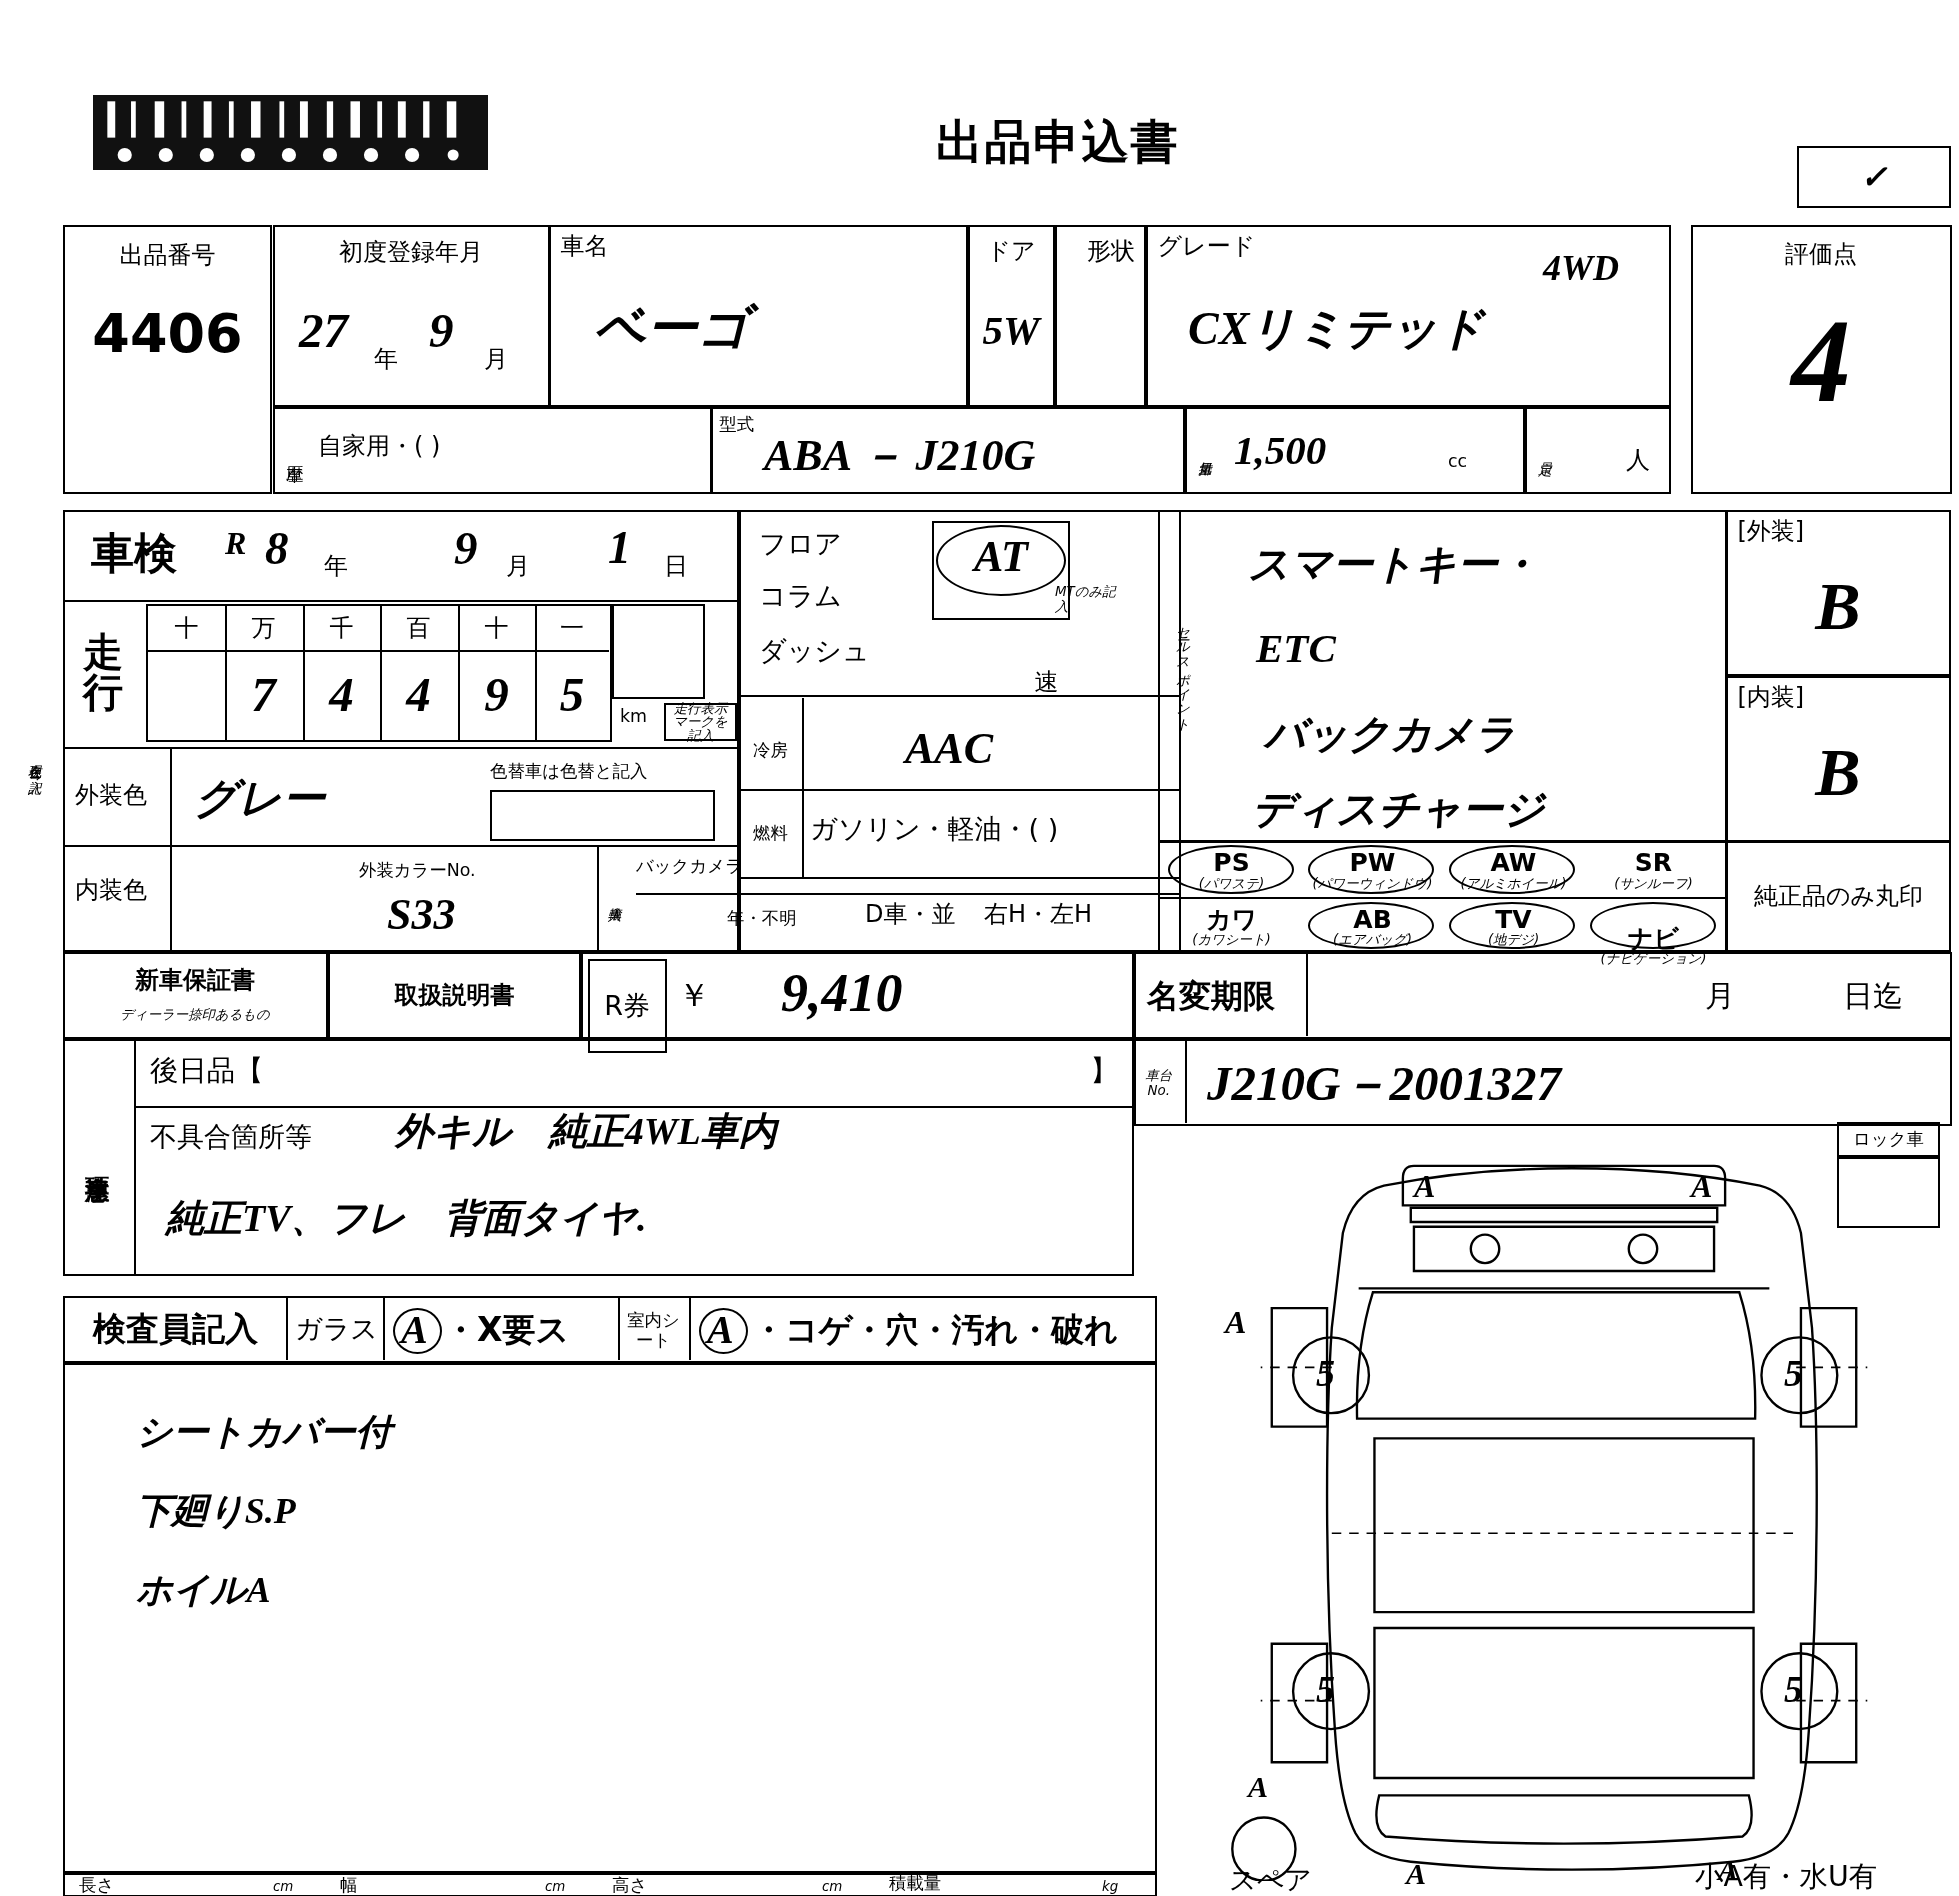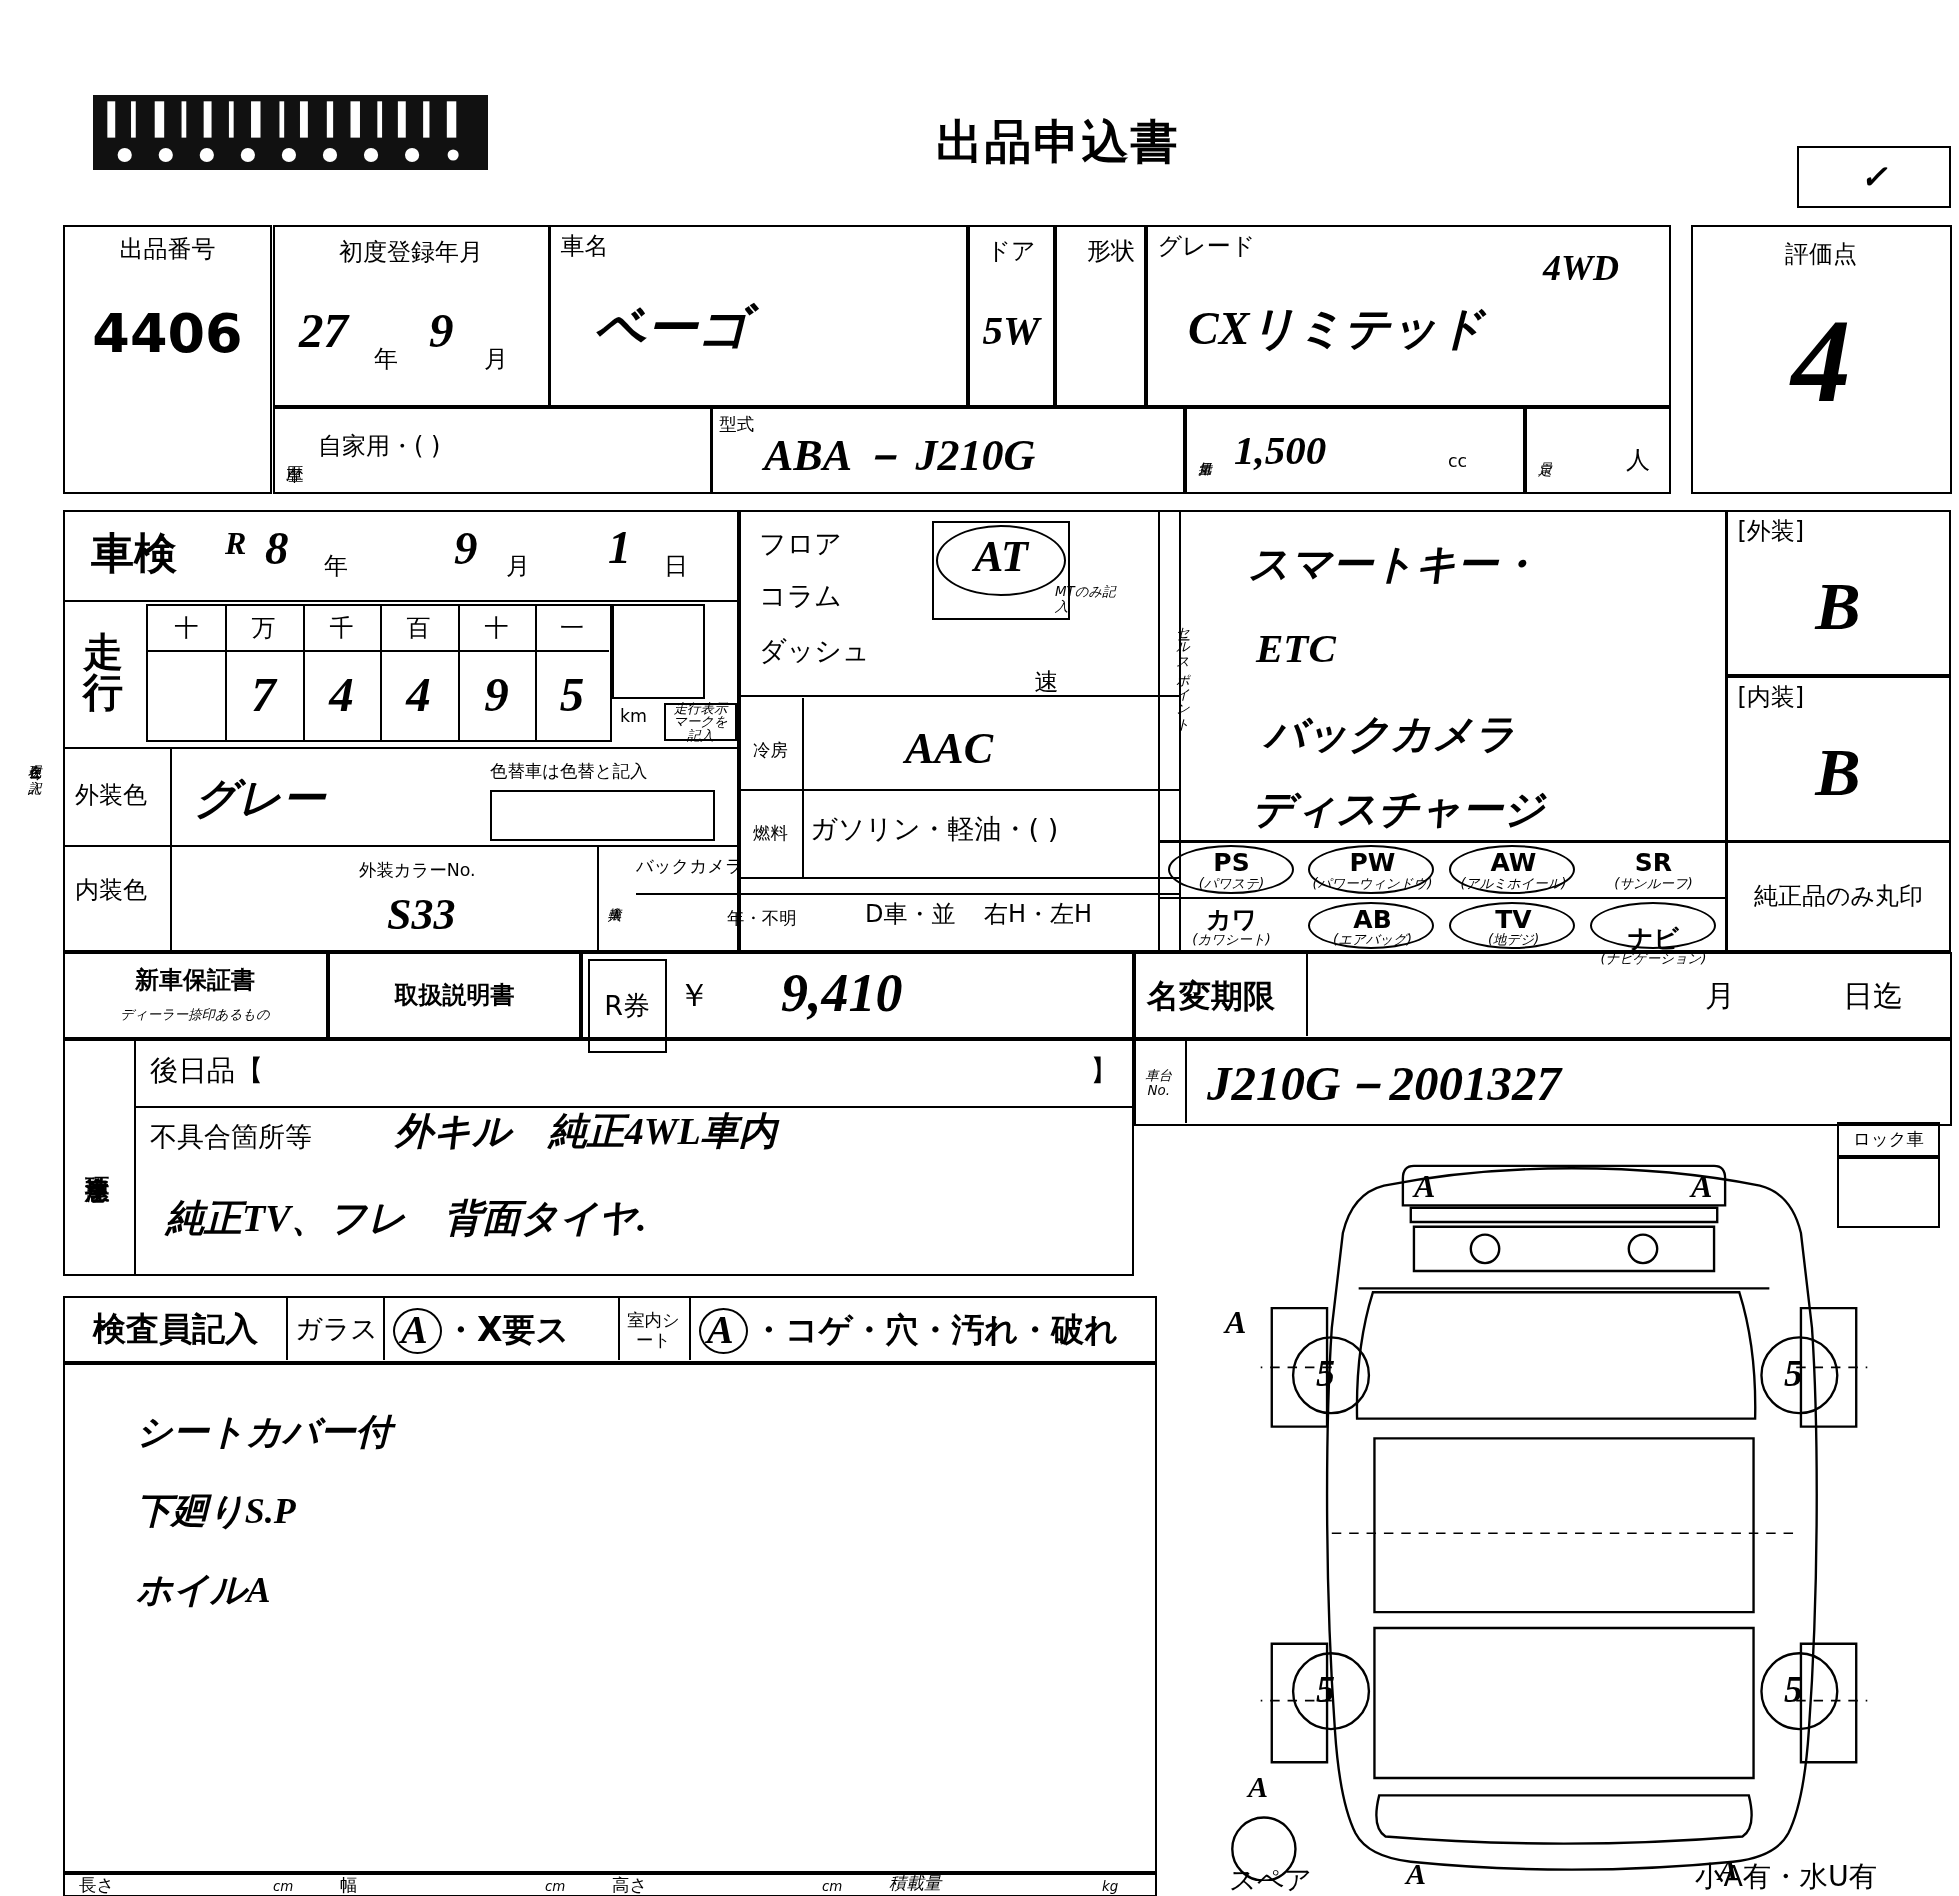--- a/index.html
+++ b/index.html
@@ -58,21 +58,21 @@
     </svg>
   </div>
 
   <div class="abs lft title" style="left:936px;top:111px;width:490px;height:63px;">出品申込書</div>
 
   <div class="abs bx ctr" style="left:1797px;top:146px;width:154px;height:62px;">
     <span class="hand" style="font-size:32px;">✓</span>
   </div>
 
   <div class="abs bx" style="left:63px;top:225px;width:209px;height:269px;">
-    <div class="abs ctr lbl" style="left:0;top:2px;width:205px;height:40px;">出品番号</div>
+    <div class="abs ctr lbl" style="left:0;top:8px;width:205px;height:40px;">出品番号</div>
     <div class="abs ctr" style="left:0;top:75px;width:205px;height:63px;font-size:54px;font-weight:bold;">4406</div>
   </div>
 
   <div class="abs bx" style="left:273px;top:225px;width:277px;height:182px;">
     <div class="abs ctr lbl" style="left:0;top:6.3px;width:272px;height:38px;">初度登録年月</div>
     <div class="abs lft hand" style="left:24px;top:75px;font-size:49px;">27</div>
     <div class="abs lft lbl" style="left:99px;top:119px;">年</div>
     <div class="abs lft hand" style="left:154px;top:75px;font-size:49px;">9</div>
     <div class="abs lft lbl" style="left:209px;top:119px;">月</div>
   </div>
@@ -325,21 +325,21 @@
   </div>
 
   <div class="abs bx" style="left:63px;top:1873px;width:1094px;height:24px;">
   </div>
   <div class="abs lft lbl-s" style="left:79px;top:1876px;">長さ</div>
   <div class="abs lft lbl-xs" style="left:273px;top:1880px;">cm</div>
   <div class="abs lft lbl-s" style="left:340px;top:1876px;">幅</div>
   <div class="abs lft lbl-xs" style="left:545px;top:1880px;">cm</div>
   <div class="abs lft lbl-s" style="left:612px;top:1876px;">高さ</div>
   <div class="abs lft lbl-xs" style="left:822px;top:1880px;">cm</div>
-  <div class="abs lft lbl-s" style="left:889px;top:1874px;font-style:italic;">積載量</div>
+  <div class="abs lft lbl-s" style="left:889px;top:1874px;">積載量</div>
   <div class="abs lft lbl-xs" style="left:1102px;top:1880px;">kg</div>
 
   <div class="abs" style="left:1177px;top:1138px;width:774px;height:743px;">
     <svg width="774" height="743" viewBox="0 0 980 940">
       <g fill="none" stroke="#000" stroke-width="3">
 
         <path d="M262,60 q-40,10 -52,60 l-14,120 q-6,90 -6,210 q0,160 10,300 q6,90 26,130 q16,30 70,36 q100,10 204,10 q104,0 204,-10 q54,-6 70,-36 q20,-40 26,-130 q10,-140 10,-300 q0,-120 -6,-210 l-14,-120 q-12,-50 -52,-60 q-110,-22 -238,-22 q-128,0 -238,22 z"></path>
 
         <path d="M300,35 h380 q14,0 14,16 v34 h-408 v-34 q0,-16 14,-16 z"></path>
         <path d="M296,88 h388 v18 h-388 z"></path>

